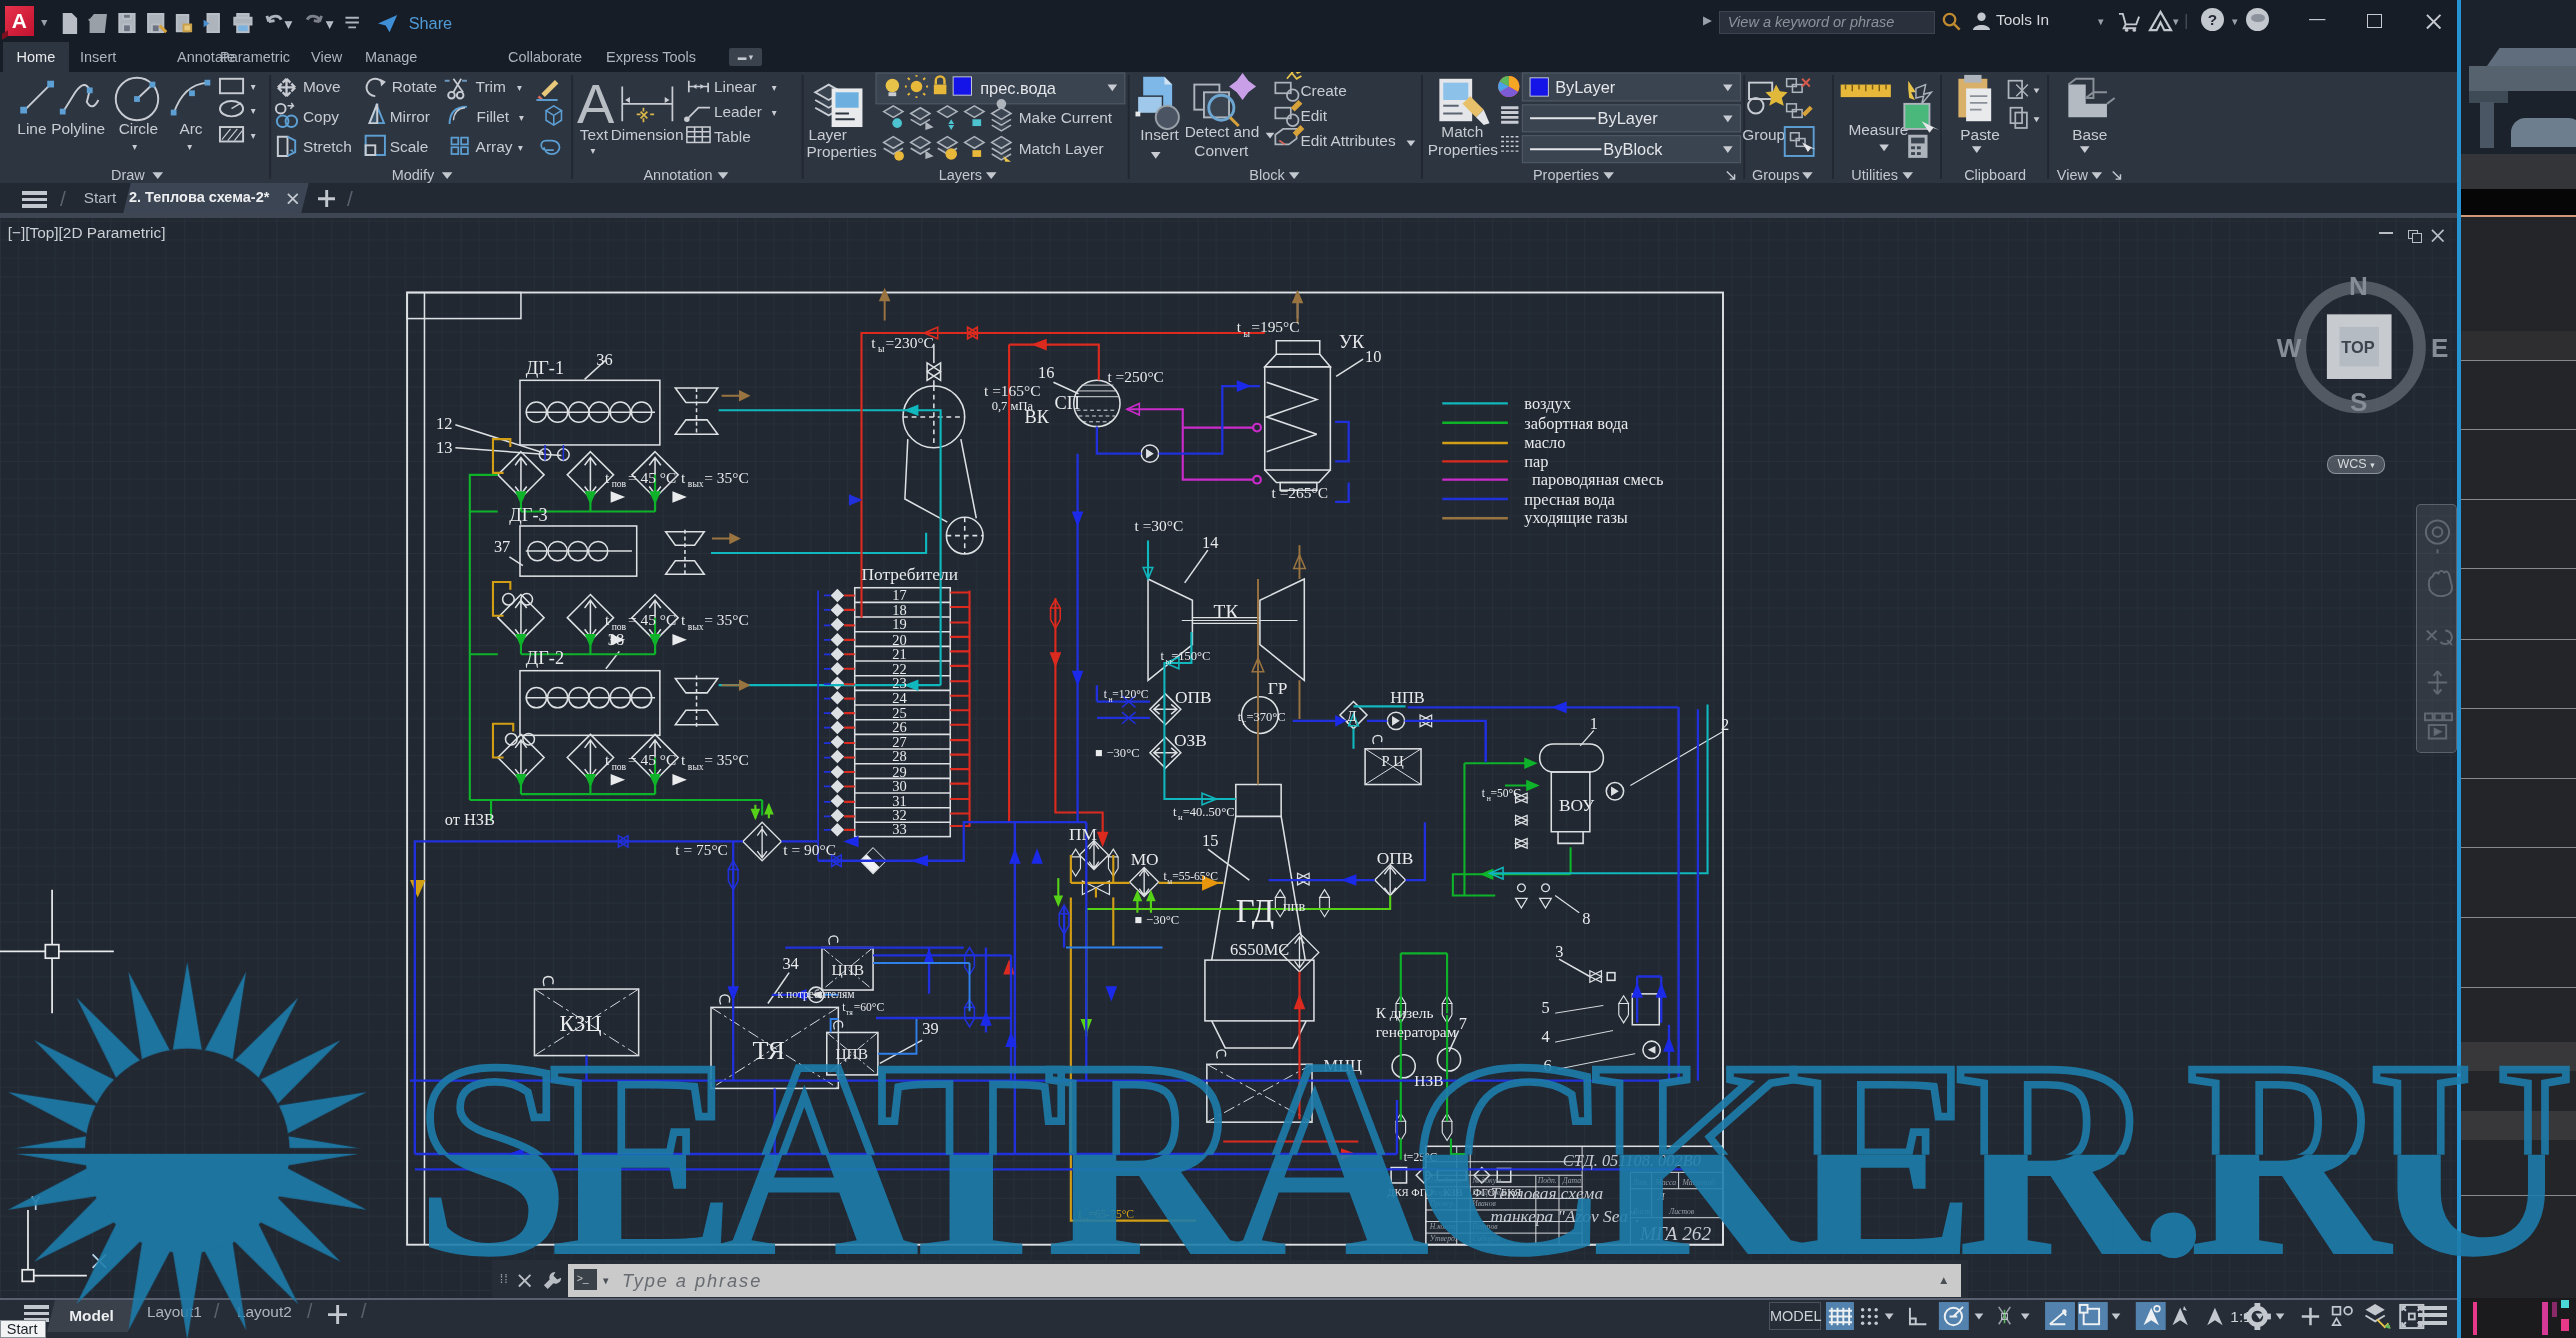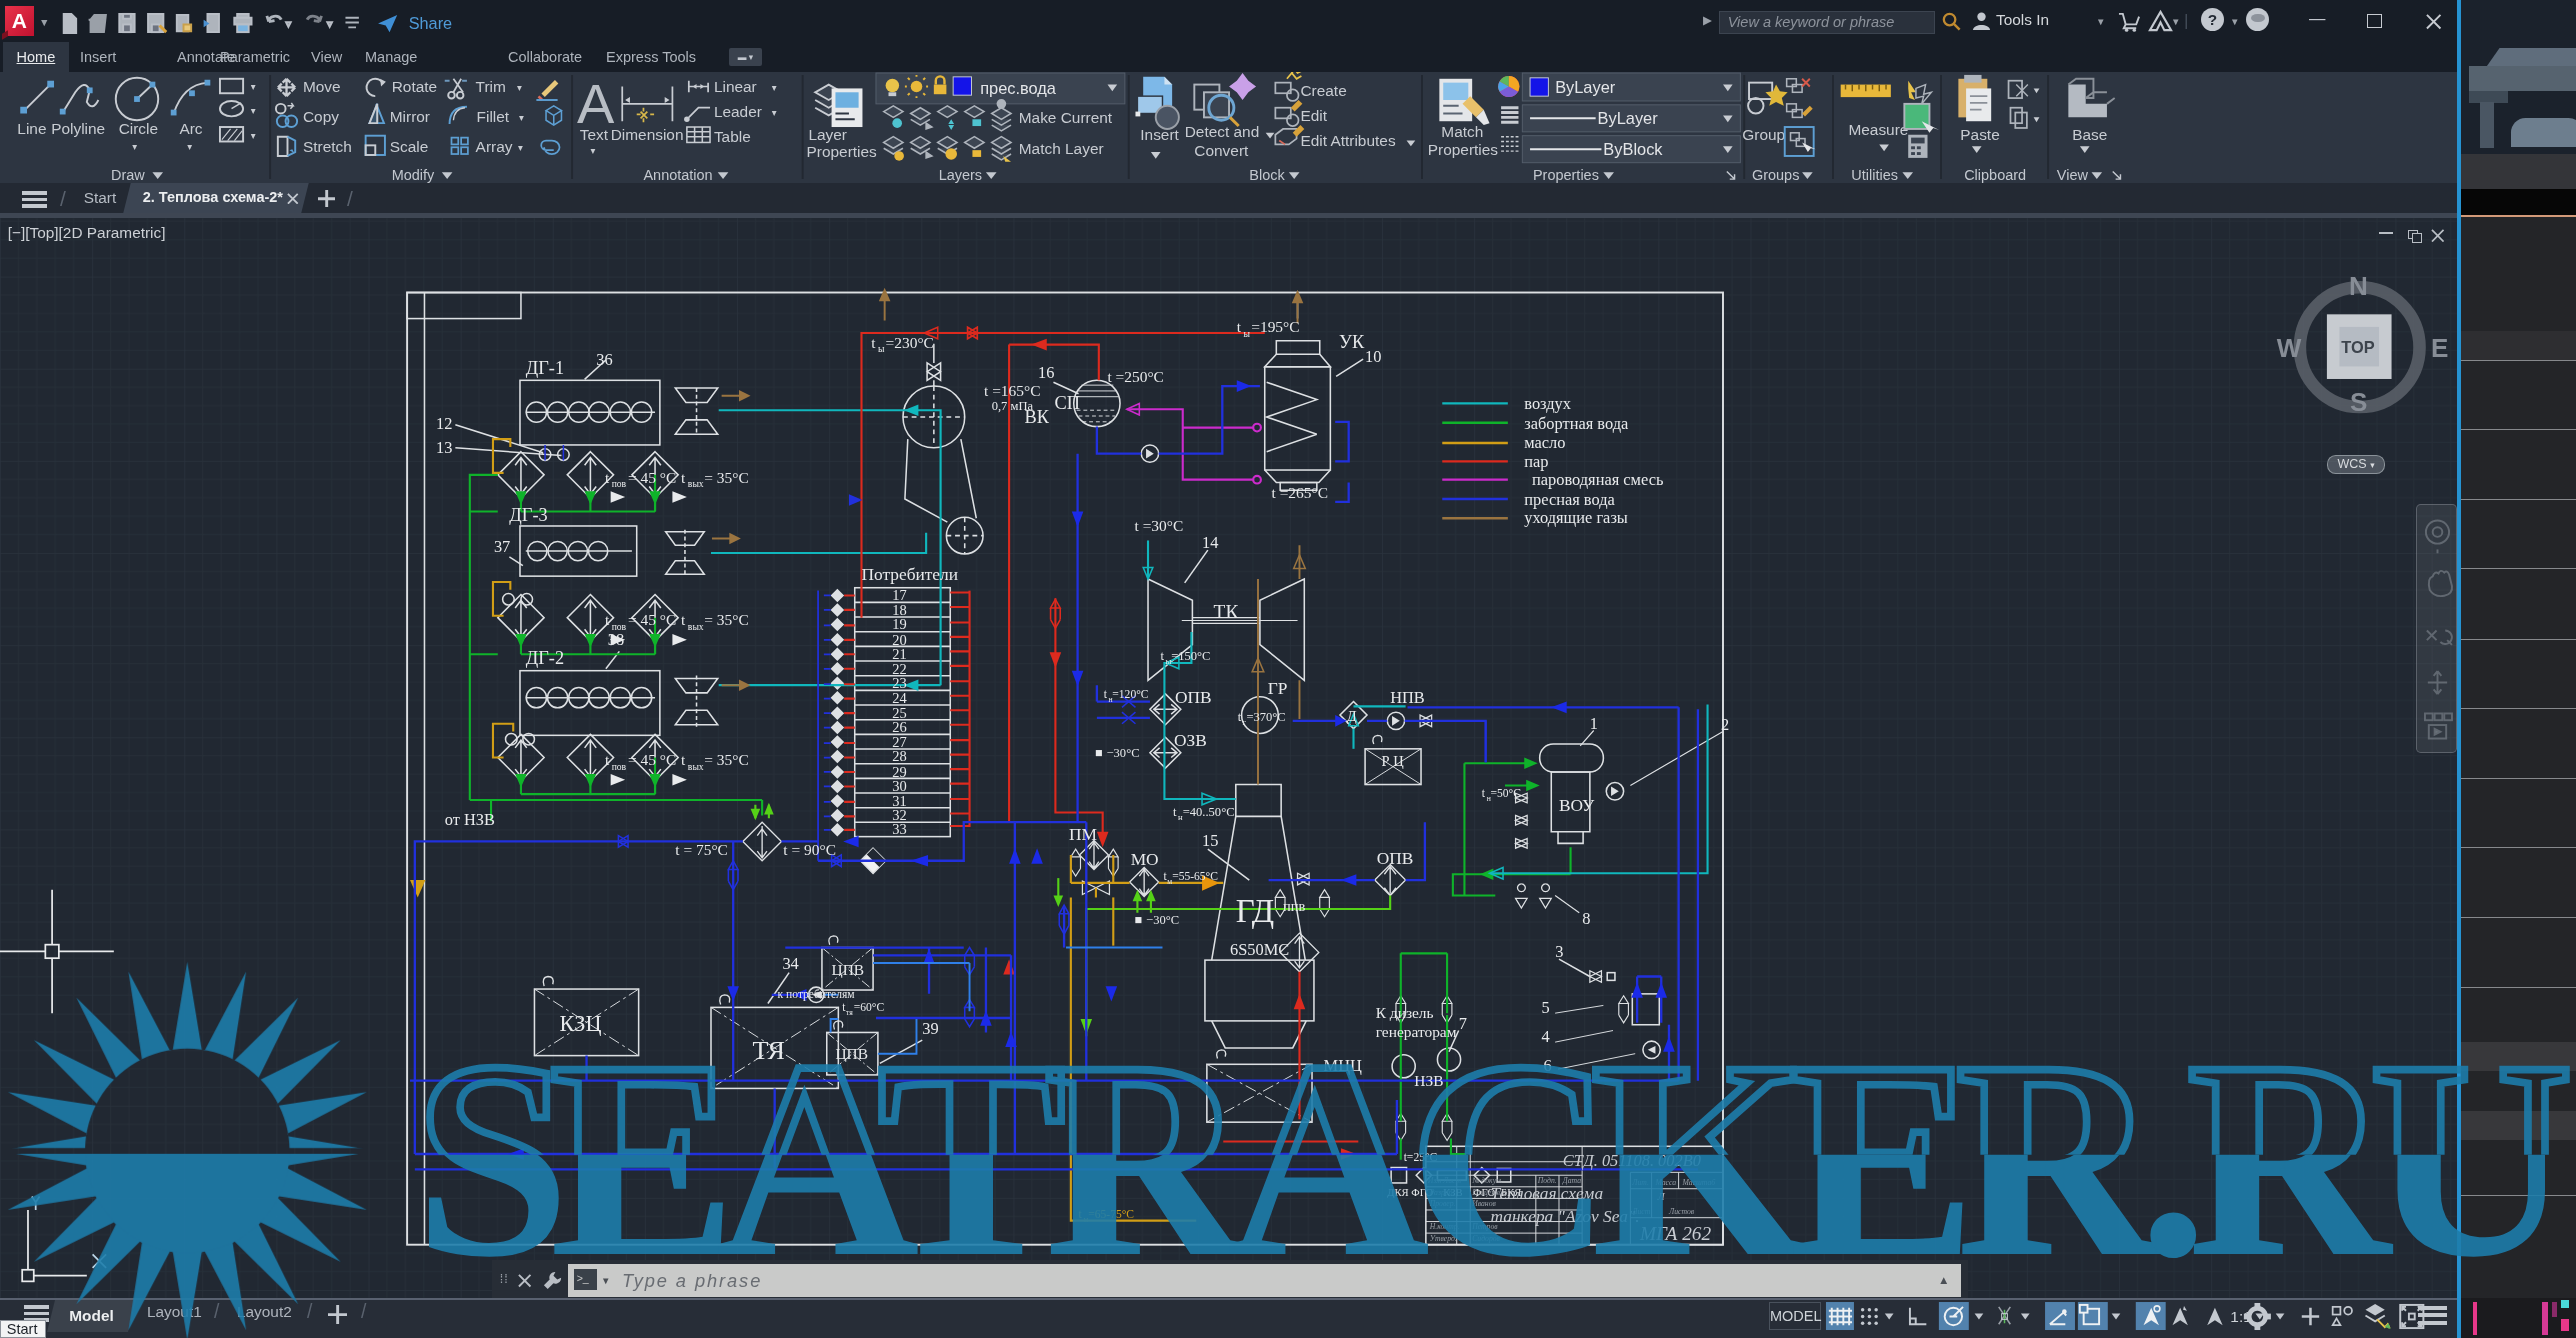--- a/index.html
+++ b/index.html
@@ -75,21 +75,21 @@
   <div style="position:absolute;left:2246px;top:7.7px;width:23px;height:23px;border-radius:50%;background:#c3c8cf;"></div>
   <div style="position:absolute;left:2251px;top:13.5px;width:13.5px;height:8.7px;border-radius:50%;background:#8d939c;"></div>
 
   <div class="wbtn" style="position:absolute;left:2309px;top:8.7px;">—</div>
   <div style="position:absolute;left:2367px;top:13.5px;width:14.5px;height:14.5px;border:1.9px solid #c7cbd1;"></div>
   <svg style="position:absolute;left:2425px;top:12.5px;" width="17.4" height="17.4" viewBox="0 0 18 18">
       <path d="M2,2 L16,16 M16,2 L2,16" stroke="#c7cbd1" stroke-width="2"></path>
     </svg>
 </div>
 <div id="ribbontabs">
-  <div style="position:absolute;left:2.9px;top:0px;width:66px;height:30px;background:#2d3541;color:#e8eaec;font-size:14.5px;text-align:center;line-height:30px;text-decoration:underline;">Home</div>
+  <div style="position:absolute;left:2.9px;top:0px;width:66px;height:30px;background:#2d3541;color:#e8eaec;font-size:14.5px;text-align:center;line-height:30px;">Home</div>
   <div class="tabtxt" style="position:absolute;left:80px;top:6.8px;">Insert</div>
   <div class="tabtxt" style="position:absolute;left:138px;top:6.8px;margin-left:39px;">Annotate</div>
   <div class="tabtxt" style="position:absolute;left:220px;top:6.8px;">Parametric</div>
   <div class="tabtxt" style="position:absolute;left:311px;top:6.8px;">View</div>
   <div class="tabtxt" style="position:absolute;left:365px;top:6.8px;">Manage</div>
   <div class="tabtxt" style="position:absolute;left:441px;top:6.8px;margin-top:44px;">Output</div>
   <div class="tabtxt" style="position:absolute;left:508px;top:6.8px;">Collaborate</div>
   <div class="tabtxt" style="position:absolute;left:606px;top:6.8px;">Express Tools</div>
   <div style="position:absolute;left:729px;top:5.8px;width:33px;height:18.3px;background:#3a424e;border-radius:1.9px;color:#c3c8cf;font-size:8.7px;text-align:center;line-height:18.3px;">▬ ▾</div>
 </div>
@@ -412,21 +412,21 @@
   </g>
 </svg>
 </div>
 <div id="filetabs">
   <div style="position:absolute;left:22px;top:7.7px;width:25px;height:3.9px;background:#c3c8cf;"></div>
   <div style="position:absolute;left:22px;top:14.5px;width:25px;height:3.9px;background:#c3c8cf;"></div>
   <div style="position:absolute;left:22px;top:21px;width:25px;height:3.9px;background:#c3c8cf;"></div>
   <div style="position:absolute;left:60px;top:3.9px;width:13.5px;height:23px;color:#5a626e;font-size:21px;">/</div>
   <div style="position:absolute;left:77px;top:0;width:46px;height:30px;color:#b6bcc4;font-size:15.4px;line-height:29px;text-align:center;">Start</div>
   <div style="position:absolute;left:127px;top:0;width:178px;height:30px;background:#3c4553;transform:skewX(-14deg);"></div>
-  <div style="position:absolute;left:129px;top:0;width:154px;height:30px;color:#eceef0;font-size:14.5px;font-weight:bold;line-height:29px;text-align:right;">2. Теплова схема-2*</div>
+  <div style="position:absolute;left:129px;top:0;width:154px;height:30px;color:#eceef0;font-size:14.5px;font-weight:bold;line-height:29px;text-align:left;">2. Теплова схема-2*</div>
   <svg style="position:absolute;left:287px;top:9.6px;" width="11.6" height="11.6" viewBox="0 0 13 13">
       <path d="M1,1 L12,12 M12,1 L1,12" stroke="#c3c8cf" stroke-width="2"></path>
     </svg>
   <svg style="position:absolute;left:318px;top:6.8px;" width="17.4" height="17.4" viewBox="0 0 18 18">
       <path d="M9,0 V18 M0,9 H18" stroke="#c3c8cf" stroke-width="3"></path>
     </svg>
   <div style="position:absolute;left:347px;top:3.9px;width:13.5px;height:23px;color:#5a626e;font-size:21px;">/</div>
   <div style="position:absolute;left:0;top:30px;width:2461px;height:4.8px;background:#3e4653;"></div>
 </div>
 <div id="viewport">

